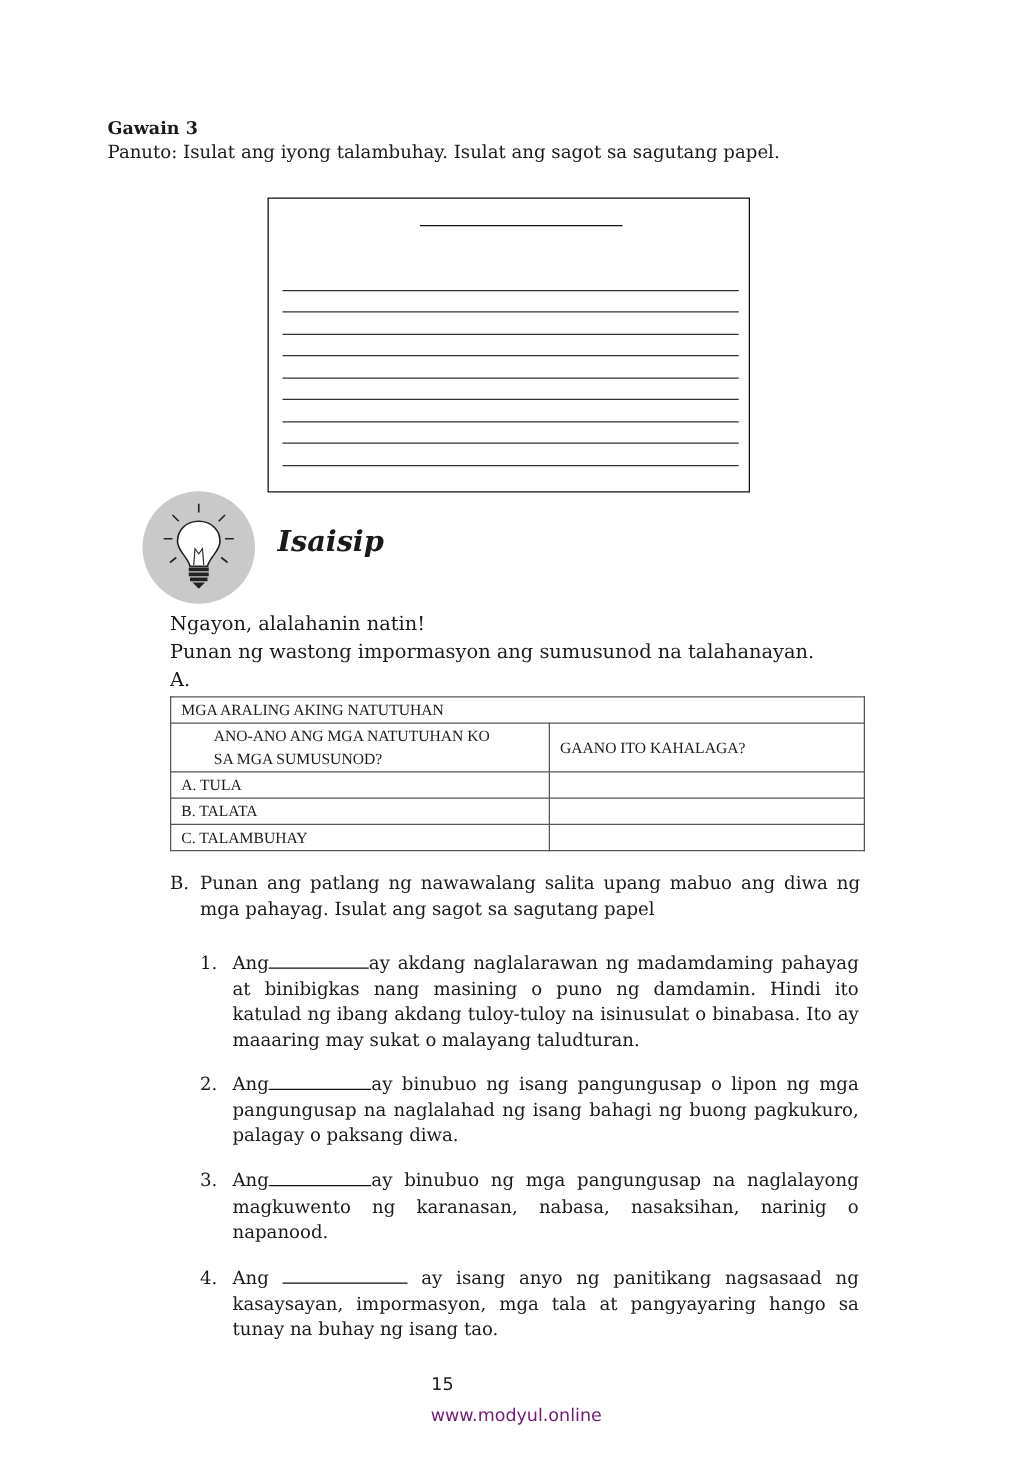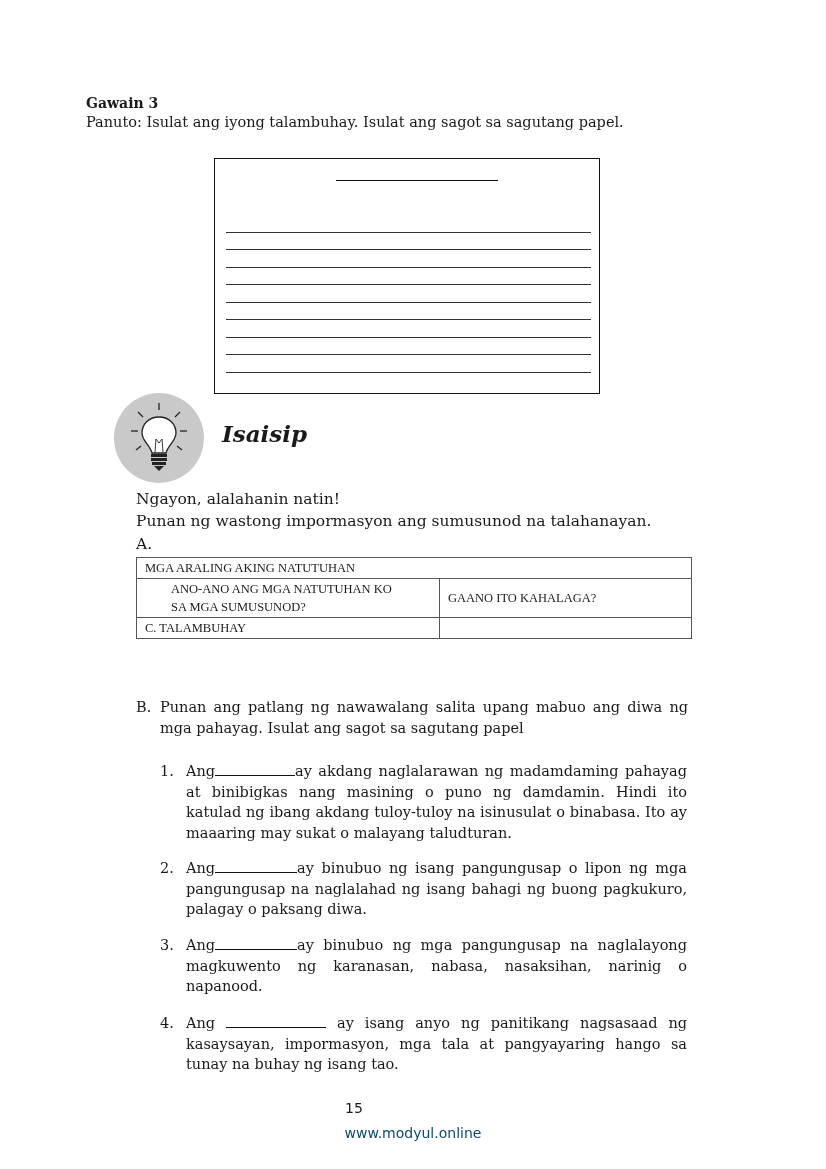--- a/index.html
+++ b/index.html
@@ -22,21 +22,21 @@
     #table-a { left: 136px; top: 557px; border-collapse: collapse; font-size: 12.5px; width: 556px; }
     #table-a td { border: 1px solid #555; padding: 1px 8px; line-height: 18px; vertical-align: middle; font-family: Liberation Serif, serif; }
     #table-a td.c1 { width: 260px; padding-left: 34px; }
     .item-row td { height: 18px; }
     #b-block { left: 136px; top: 697px; width: 552px; font-size: 14.5px; line-height: 21px; }
     .list { position: absolute; left: 160px; width: 527px; font-size: 14.5px; line-height: 20.5px; text-align: justify; }
     .list .num { position: absolute; left: 0; }
     .list .txt { display: block; margin-left: 26px; }
     .blank { display: inline-block; border-bottom: 1px solid #111; height: 12px; vertical-align: baseline; }
     #page-number { left: 0; width: 708px; text-align: center; top: 1100px; font-family: "DejaVu Sans", sans-serif; font-size: 14px; }
-    #watermark { left: 0; width: 826px; text-align: center; top: 1125px; font-family: "DejaVu Sans", sans-serif; font-size: 14px; color: #0c4a6e; }
+    #watermark { left: 0; width: 826px; text-align: center; top: 1125px; font-family: "DejaVu Sans", sans-serif; font-size: 14px; color: #701a75; }
   </style>
 </head>
 <body>
 
 <div id="gawain-title" class="abs serif">Gawain 3</div>
 <div id="panuto" class="abs serif">Panuto: Isulat ang iyong talambuhay. Isulat ang sagot sa sagutang papel.</div>
 
 <div id="bio-box" class="abs">
   <div id="title-line"></div>
   <div class="write-line" style="top:73px"></div>
@@ -81,20 +81,28 @@
     <td colspan="2">MGA ARALING AKING NATUTUHAN</td>
   </tr>
   <tr>
     <td class="c1">
       <span>ANO-ANO ANG MGA NATUTUHAN KO</span><br>
       <span>SA MGA SUMUSUNOD?</span>
     </td>
     <td>GAANO ITO KAHALAGA?</td>
   </tr>
   <tr class="item-row">
+    <td>A. TULA</td>
+    <td></td>
+  </tr>
+  <tr class="item-row">
+    <td>B. TALATA</td>
+    <td></td>
+  </tr>
+  <tr class="item-row">
     <td>C. TALAMBUHAY</td>
     <td></td>
   </tr>
 </tbody>
   </table>
 
 <div id="b-block" class="abs">
   <span style="position:absolute;left:0">B.</span>
   <span style="display:block;margin-left:24px;text-align:justify">Punan ang patlang ng nawawalang salita upang mabuo ang diwa ng mga pahayag. Isulat ang sagot sa sagutang papel</span>
 </div>

